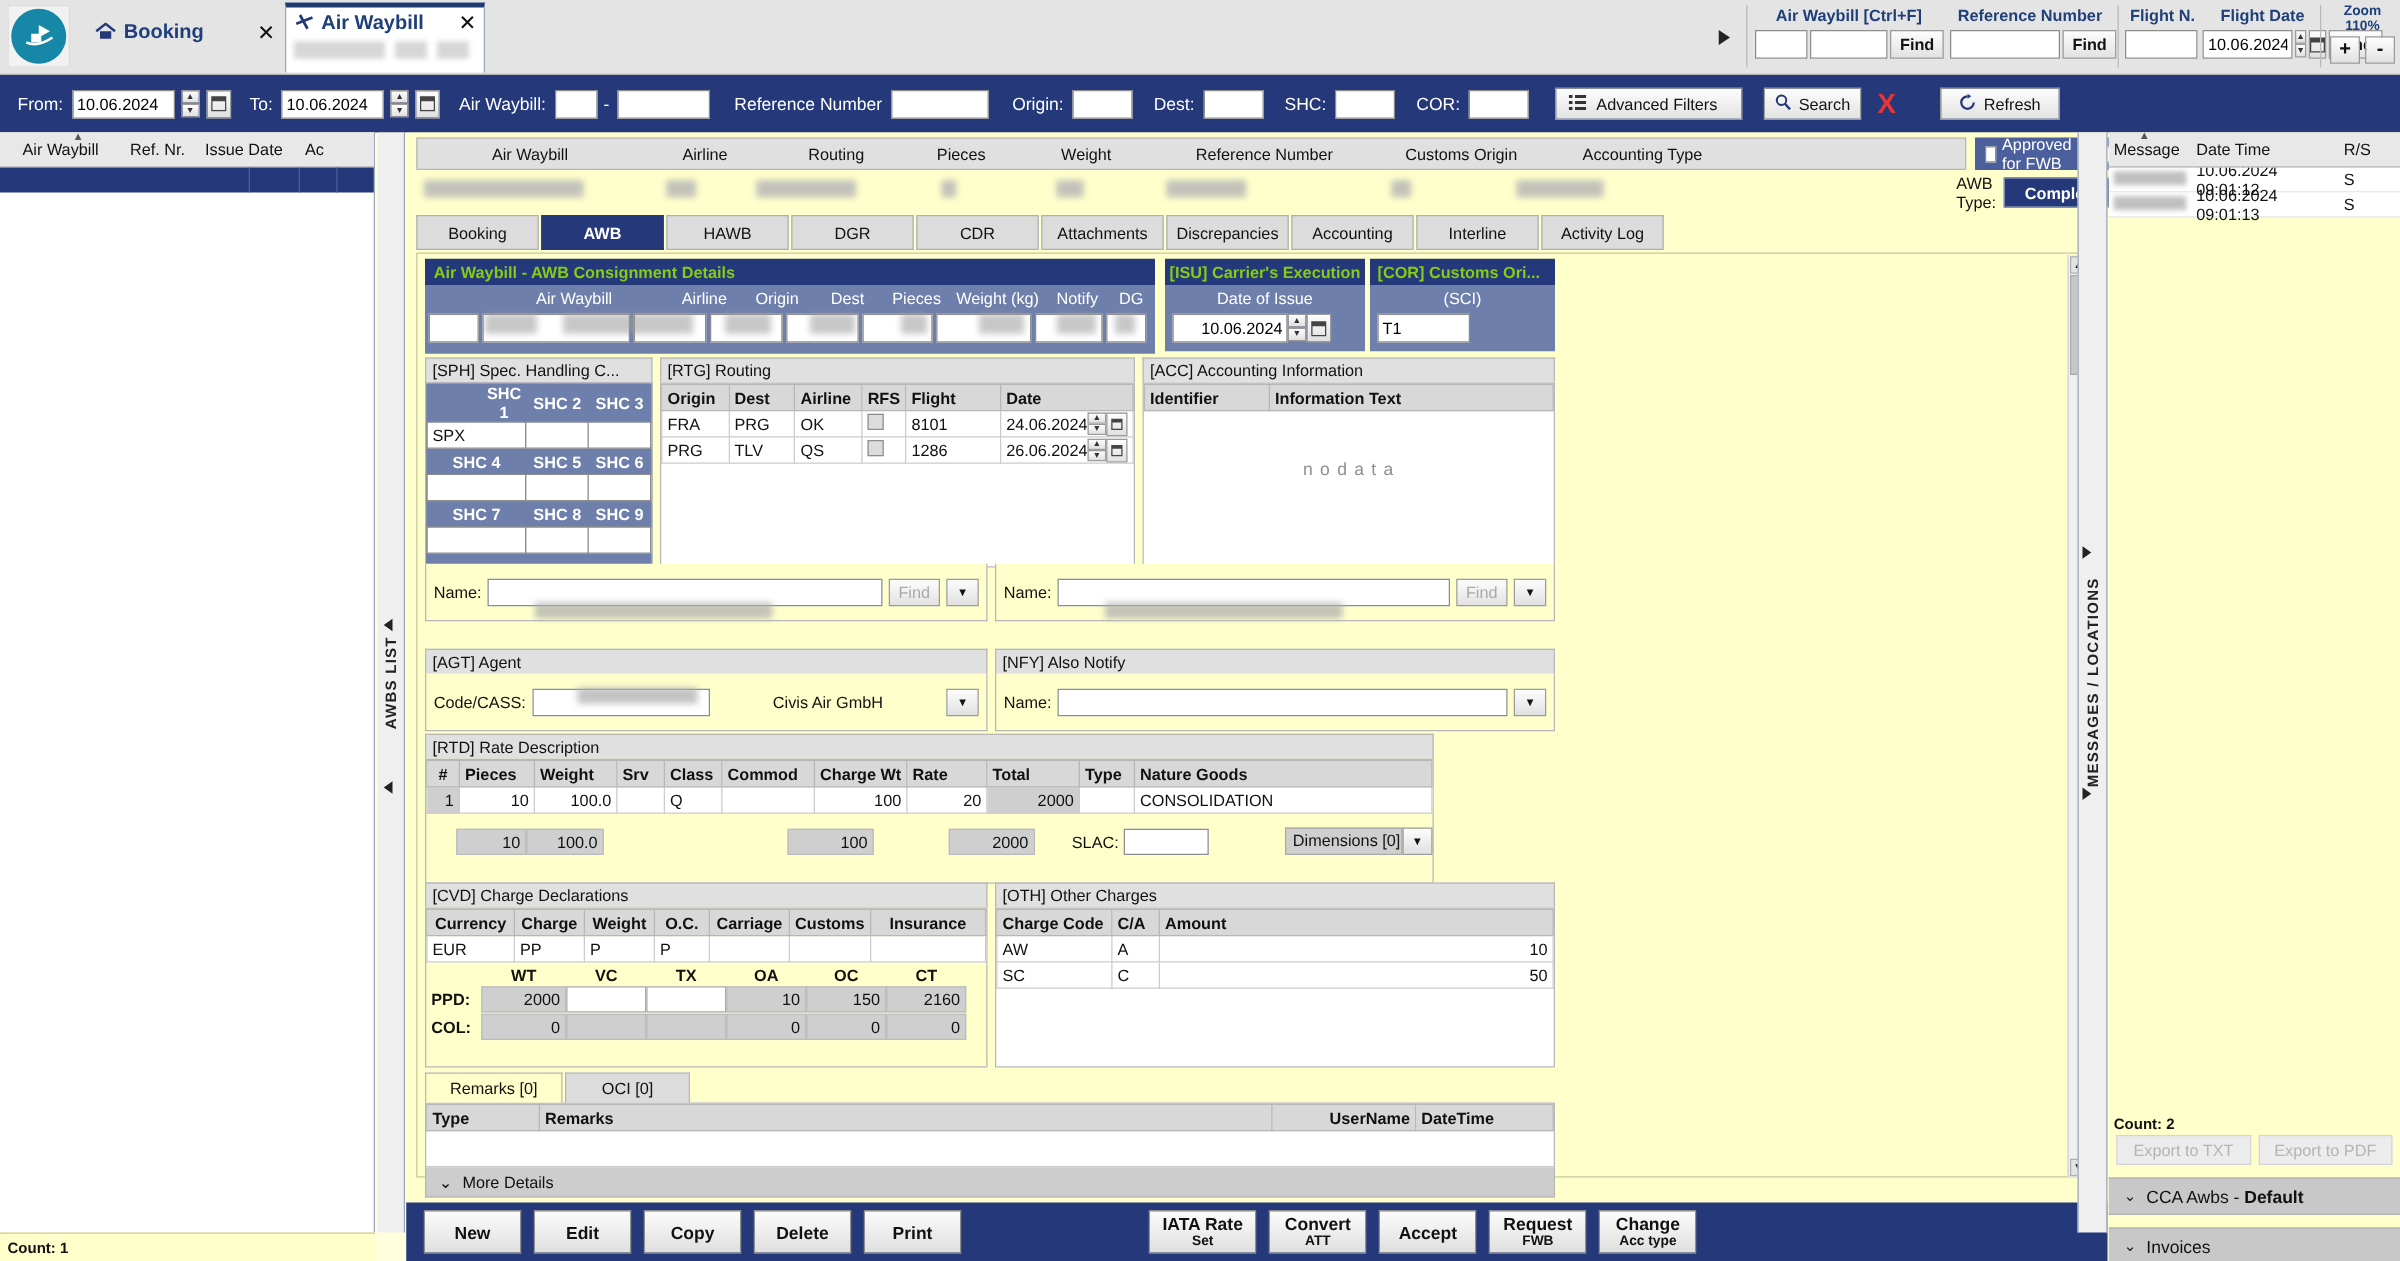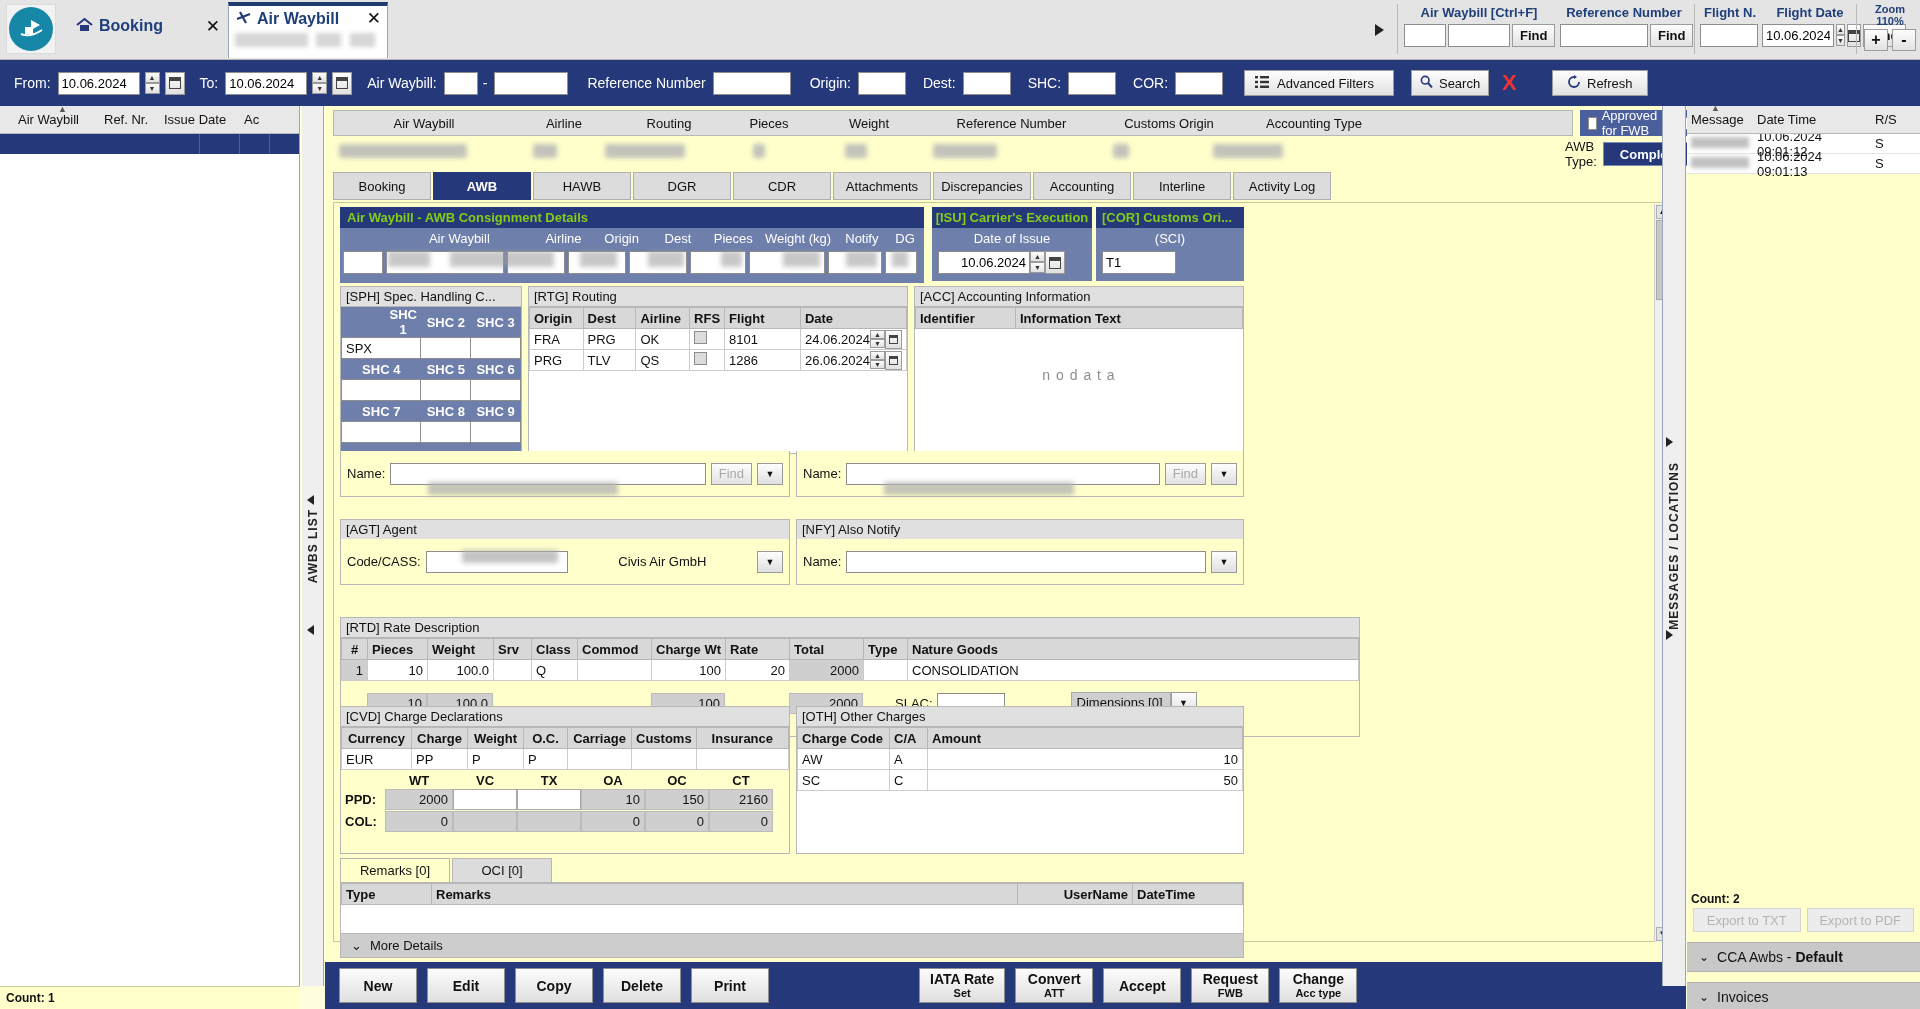--- a/index.html
+++ b/index.html
@@ -707,21 +707,21 @@
 
       <div class="panel" style="left:462px; top:316px; width:448px;">
         <div class="panel-title">[NFY] Also Notify</div>
         <div class="panel-body" style="height:46px;display:flex;align-items:center;padding:0 6px;gap:5px;background:#ffffcc;border-top:none;">
           <span class="fieldlabel">Name:</span>
           <input class="inp" style="flex: 1 1 0%; height: 22px;" value="">
           <span class="dropbtn">▼</span>
         </div>
       </div>
 
-      <div class="panel" style="left:6px; top:384px; width:1020px;margin-top:30px;">
+      <div class="panel" style="left:6px; top:384px; width:807px;">
         <div class="panel-title">[RTD] Rate Description</div>
         <div class="panel-body" style="height:100px;background:#ffffcc;">
           <table class="grid">
             <tbody>
                 <tr>
               <th style="width:26px;text-align:center;">#</th>
               <th style="width:60px;text-align:left;">Pieces</th>
               <th style="width:66px;text-align:left;">Weight</th>
               <th style="width:38px;text-align:left;">Srv</th>
               <th style="width:46px;text-align:left;">Class</th>

